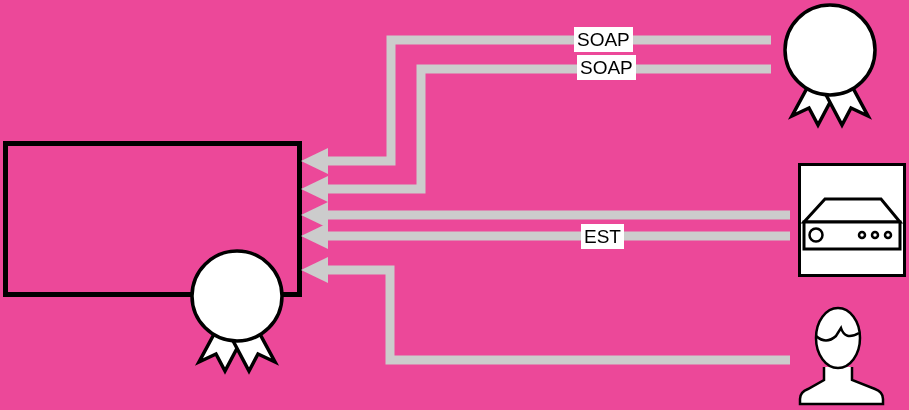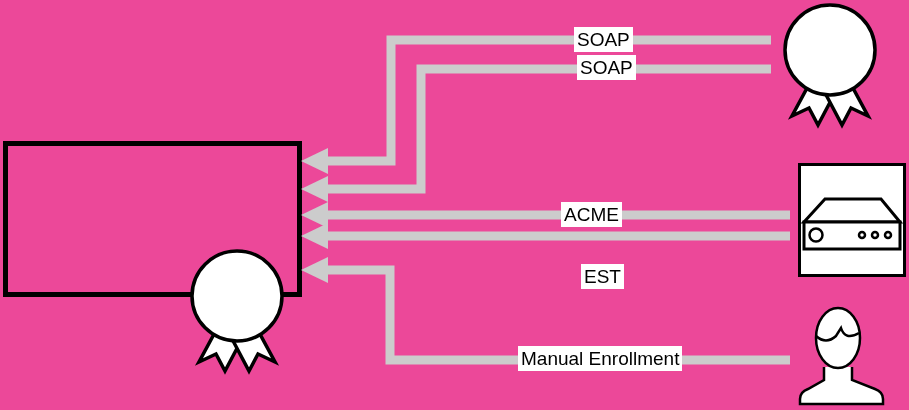--- a/index.html
+++ b/index.html
@@ -66,21 +66,21 @@
     color: #000000;
     font-size: 19px;
     line-height: 25px;
     padding: 0 3px;
     white-space: nowrap;
     z-index: 4;
   }
   .lbl-soap   { left: 574px; top: 27px; }
   .lbl-rest   { left: 577px; top: 55px; }
   .lbl-acme   { left: 561px; top: 202px; }
-  .lbl-est    { left: 581px; top: 224px; margin-top: 40px; }
+  .lbl-est    { left: 581px; top: 224px; }
   .lbl-manual { left: 518px; top: 346px; }
 </style>
 </head>
 <body>
 
 <div class="canvas">
 
   <div class="abs ca-box"></div>
 
   <svg class="abs connectors" width="909" height="410" viewBox="0 0 909 410" xmlns="http://www.w3.org/2000/svg">
@@ -132,17 +132,15 @@
   </div>
 
   <svg class="abs icon-svg person" viewBox="0 0 95 101" xmlns="http://www.w3.org/2000/svg">
     <path d="M29 62 L29 75 L13 84 Q5 87 5 94 L5 99 L88 99 L88 94 Q88 87 80 84 L57 75 L57 62" fill="#ffffff" stroke="#000000" stroke-width="2.5"></path>
     <ellipse cx="43" cy="33" rx="22" ry="30" fill="#ffffff" stroke="#000000" stroke-width="2.5"></ellipse>
     <path d="M21 31 Q31 40 41 31 L46 23 Q50 36 64 28" fill="none" stroke="#000000" stroke-width="2.5"></path>
   </svg>
 
   <span class="edge-label lbl-soap">SOAP</span>
   <span class="edge-label lbl-rest">SOAP</span>
-  <span class="edge-label lbl-acme">ACME</span>
   <span class="edge-label lbl-est">EST</span>
-  <span class="edge-label lbl-manual">Manual Enrollment</span>
 
 </div>
 
 </body></html>

